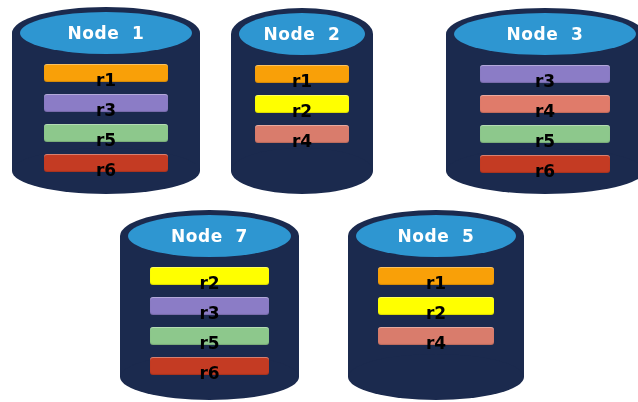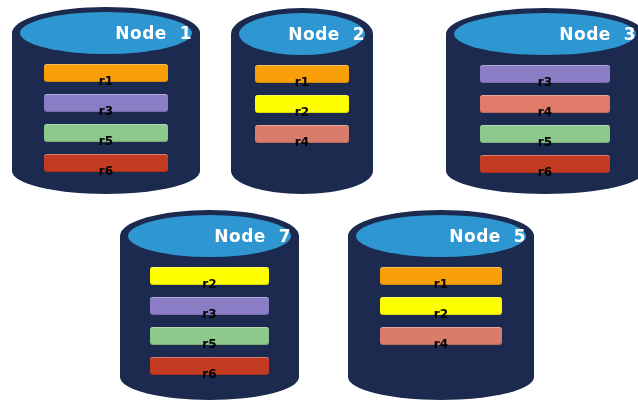--- a/index.html
+++ b/index.html
@@ -10,38 +10,38 @@
     background: var(--bg, #fff);
     overflow: hidden;
     font-family: "DejaVu Sans", sans-serif;
   }
 
   .node { position: absolute; }
   .n1 { left: 12px;  top: 7px;   width: 188px; height: 187px; }
   .n2 { left: 231px; top: 8px;   width: 142px; height: 186px; }
   .n3 { left: 446px; top: 8px;   width: 198px; height: 186px; }
   .n4 { left: 120px; top: 210px; width: 179px; height: 190px; }
-  .n5 { left: 348px; top: 210px; width: 176px; height: 190px; padding-left: 10px; }
+  .n5 { left: 348px; top: 210px; width: 176px; height: 190px; }
 
   .cyl-top {
     position: absolute; top: 0; left: 0; width: 100%; height: 52px;
     border-radius: 50%; background: var(--navy, #1B2A4E);
   }
   .cyl-body {
     position: absolute; top: 26px; bottom: 23px; left: 0; right: 0;
     background: var(--navy, #1B2A4E);
   }
   .cyl-bottom {
     position: absolute; bottom: 0; left: 0; width: 100%; height: 46px;
     border-radius: 50%; background: var(--navy, #1B2A4E);
   }
   .cyl-face {
     position: absolute; top: 5px; left: 8px; right: 8px; height: 42px;
     border-radius: 50%; background: var(--blue, #2E96D1);
-    display: flex; align-items: center; justify-content: flex-end;
+    display: flex; align-items: center; justify-content: center;
   }
   .node-title {
     color: var(--title, #fff);
     font-weight: 700;
     font-size: 17px;
     letter-spacing: 0.5px;
     white-space: pre;
     font-family: "DejaVu Sans", sans-serif;
   }
 
@@ -51,21 +51,21 @@
   }
   .bar {
     height: 18px;
     border-radius: 3px;
     display: flex; align-items: center; justify-content: center;
     box-shadow: inset 0 1px 0 rgba(255,255,255,.35), inset 0 -1px 1px rgba(0,0,0,.15);
   }
   .bar-label {
     font-family: "DejaVu Sans", sans-serif;
     font-weight: 700;
-    font-size: 12px;
+    font-size: 17px;
     line-height: 1;
     color: var(--label, #000);
     margin-top: 15px;
   }
 </style>
 </head>
 <body>
 
 <div class="canvas">
 

